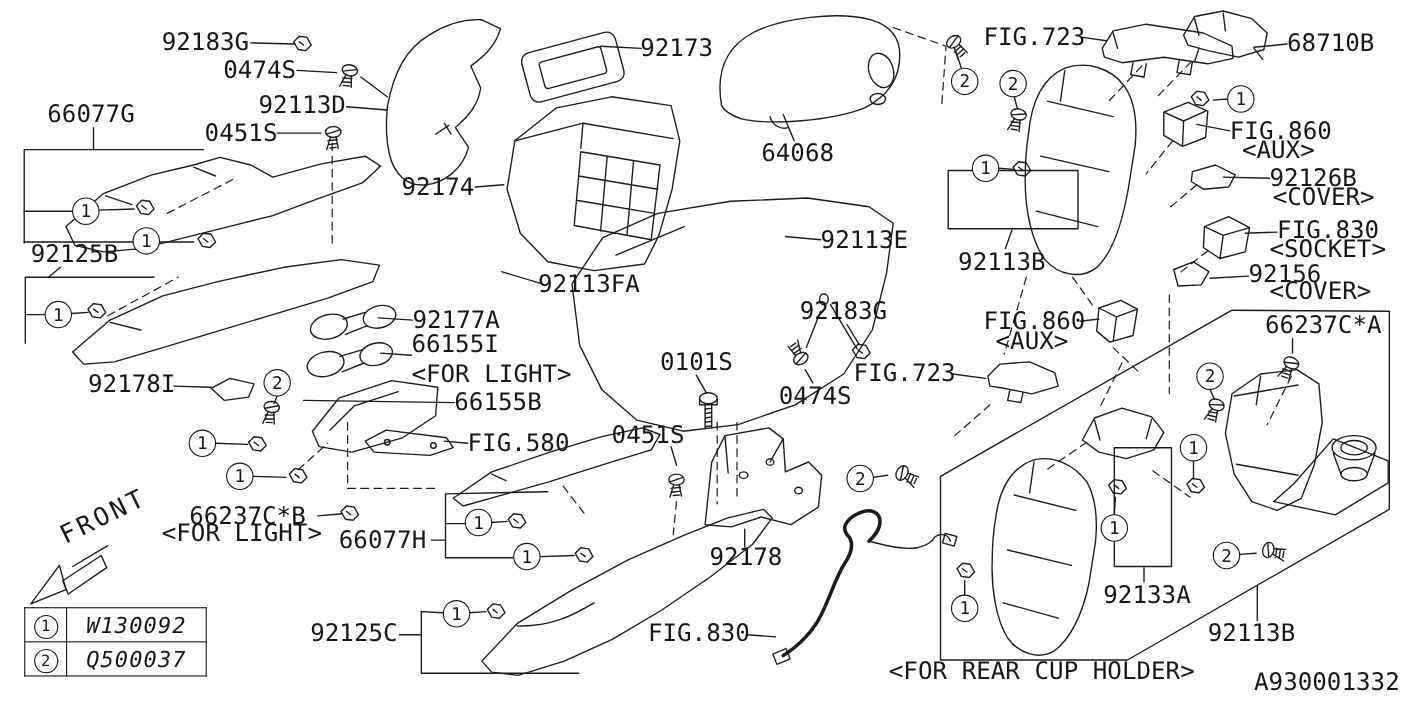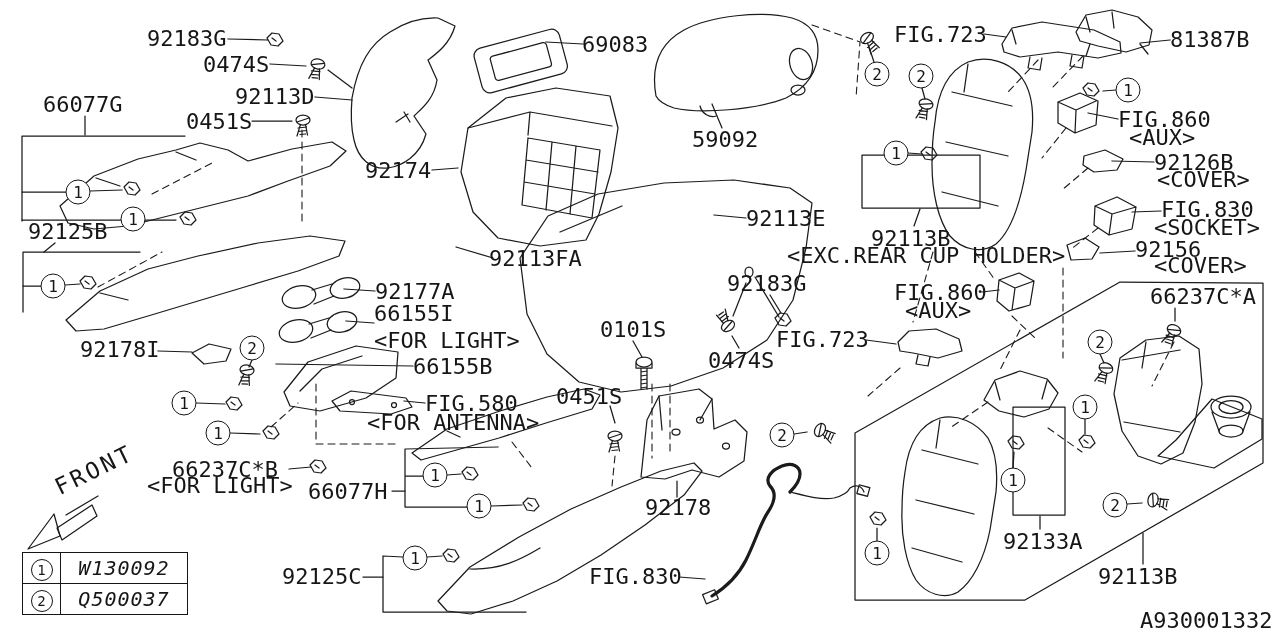--- a/index.html
+++ b/index.html
@@ -301,59 +301,58 @@
     <path class="ln" d="M57,528 L92,505 L97,516 L62,540 Z"></path>
     <path class="ln" d="M66,515 L98,496"></path>
   </g>
 </svg>
 
 <div class="lbl" style="left:147px;top:28px">92183G</div>
 <div class="lbl" style="left:203px;top:54px">0474S</div>
 <div class="lbl" style="left:43px;top:94px">66077G</div>
 <div class="lbl" style="left:235px;top:86px">92113D</div>
 <div class="lbl" style="left:186px;top:111px">0451S</div>
-<div class="lbl" style="left:582px;top:34px">69083</div>
-<div class="lbl" style="left:692px;top:129px">59092</div>
+<div class="lbl" style="left:582px;top:34px">92173</div>
+<div class="lbl" style="left:692px;top:129px">64068</div>
 <div class="lbl" style="left:894px;top:24px">FIG.723</div>
-<div class="lbl" style="left:1170px;top:29px">81387B</div>
+<div class="lbl" style="left:1170px;top:29px">68710B</div>
 <div class="lbl" style="left:1118px;top:109px">FIG.860</div>
 <div class="lbl" style="left:1129px;top:127px">&lt;AUX&gt;</div>
 <div class="lbl" style="left:1154px;top:152px">92126B</div>
 <div class="lbl" style="left:1157px;top:169px">&lt;COVER&gt;</div>
 <div class="lbl" style="left:1161px;top:199px">FIG.830</div>
 <div class="lbl" style="left:1154px;top:217px">&lt;SOCKET&gt;</div>
 <div class="lbl" style="left:1135px;top:239px">92156</div>
 <div class="lbl" style="left:1154px;top:255px">&lt;COVER&gt;</div>
 <div class="lbl" style="left:871px;top:228px">92113B</div>
-<div class="lbl" style="left:787px;top:245px">&lt;EXC.REAR CUP HOLDER&gt;</div>
 <div class="lbl" style="left:1150px;top:286px">66237C*A</div>
 <div class="lbl" style="left:365px;top:160px">92174</div>
 <div class="lbl" style="left:28px;top:221px">92125B</div>
 <div class="lbl" style="left:375px;top:281px">92177A</div>
 <div class="lbl" style="left:374px;top:303px">66155I</div>
 <div class="lbl" style="left:374px;top:330px">&lt;FOR LIGHT&gt;</div>
 <div class="lbl" style="left:413px;top:356px">66155B</div>
 <div class="lbl" style="left:80px;top:339px">92178I</div>
 <div class="lbl" style="left:425px;top:393px">FIG.580</div>
-<div class="lbl" style="left:367px;top:412px">&lt;FOR ANTENNA&gt;</div>
 <div class="lbl" style="left:600px;top:319px">0101S</div>
 <div class="lbl" style="left:727px;top:273px">92183G</div>
 <div class="lbl" style="left:708px;top:350px">0474S</div>
 <div class="lbl" style="left:776px;top:329px">FIG.723</div>
 <div class="lbl" style="left:894px;top:282px">FIG.860</div>
 <div class="lbl" style="left:905px;top:300px">&lt;AUX&gt;</div>
 <div class="lbl" style="left:556px;top:386px">0451S</div>
 <div class="lbl" style="left:172px;top:459px">66237C*B</div>
 <div class="lbl" style="left:147px;top:475px">&lt;FOR LIGHT&gt;</div>
 <div class="lbl" style="left:308px;top:481px">66077H</div>
 <div class="lbl" style="left:645px;top:497px">92178</div>
 <div class="lbl" style="left:1003px;top:531px">92133A</div>
 <div class="lbl" style="left:282px;top:566px">92125C</div>
 <div class="lbl" style="left:589px;top:566px">FIG.830</div>
 <div class="lbl" style="left:1098px;top:566px">92113B</div>
+<div class="lbl" style="left:808px;top:600px">&lt;FOR REAR CUP HOLDER&gt;</div>
 <div class="lbl" style="left:489px;top:248px">92113FA</div>
 <div class="lbl" style="left:746px;top:208px">92113E</div>
 
 <div class="lbl" style="left:1140px;top:610px">A930001332</div>
 
 <div class="front">FRONT</div>
 
 <div class="co" style="left:78px;top:192px">1</div>
 <div class="co" style="left:133px;top:219px">1</div>
 <div class="co" style="left:53px;top:286px">1</div>

